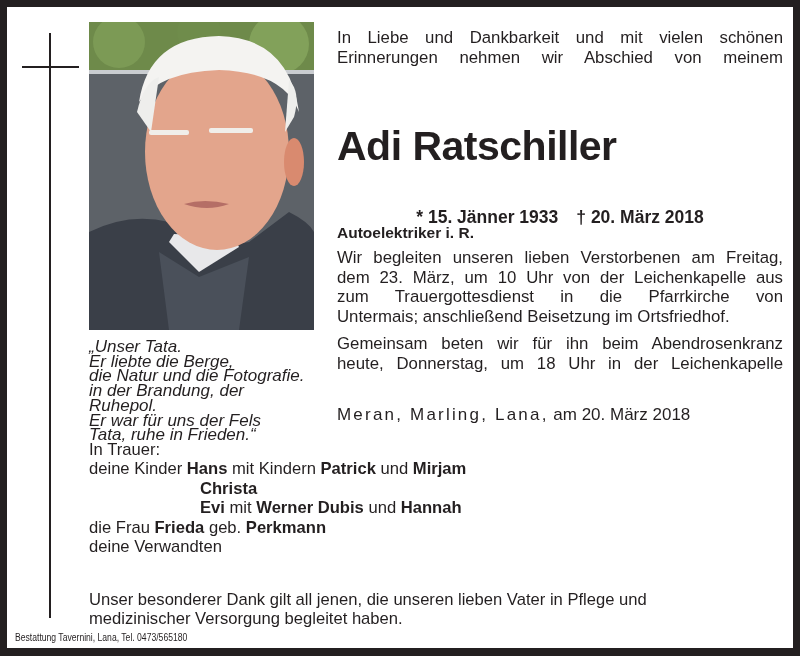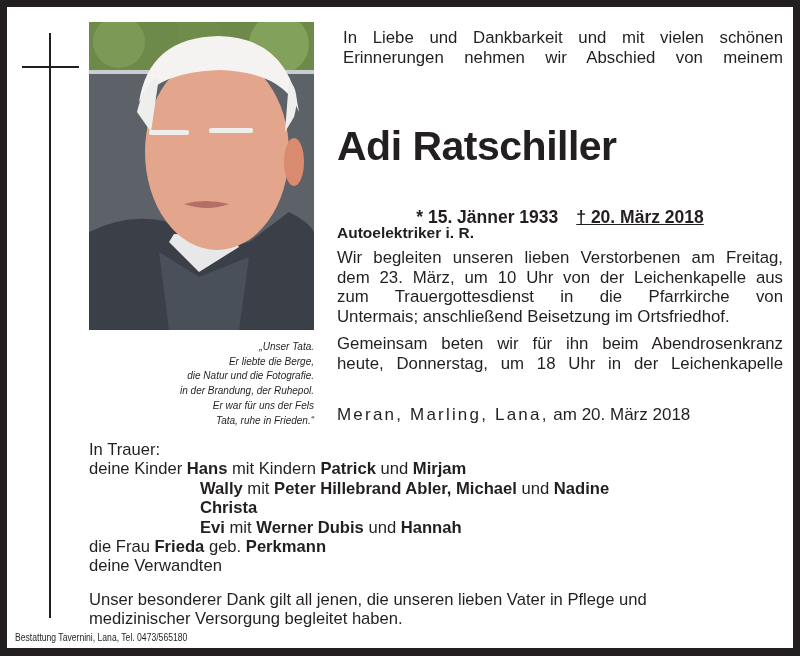--- a/index.html
+++ b/index.html
@@ -2,28 +2,28 @@
 <html><head>
 <meta charset="utf-8">
 <style>
   html, body { margin:0; padding:0; }
   body { width:800px; height:656px; background:#231f20; position:relative; overflow:hidden; font-family:"Liberation Sans", sans-serif; color:#231f20; }
   .paper { position:absolute; left:7px; top:7px; width:786px; height:641px; background:#ffffff; }
   .cross-v { position:absolute; left:49px; top:33px; width:2px; height:585px; background:#231f20; }
   .cross-h { position:absolute; left:22px; top:66px; width:57px; height:2px; background:#231f20; }
   .photo { position:absolute; left:89px; top:22px; width:225px; height:308px; overflow:hidden; background:#5b6066; }
   .photo svg { display:block; }
-  .quote { position:absolute; left:89px; top:340px; width:225px; text-align:right; font-style:italic; font-size:10px; line-height:14.7px; }
+  .quote { position:absolute; left:89px; top:340px; width:225px; text-align:left; font-style:italic; font-size:17px; line-height:14.7px; }
   .intro { position:absolute; left:337px; top:28px; width:446px; font-size:16.8px; line-height:19.7px; text-align:justify; text-align-last:left; }
-  .intro .l { display:block; text-align:justify; text-align-last:justify;margin-left:6px; }
+  .intro .l { display:block; text-align:justify; text-align-last:justify; }
   .intro .l.last { text-align-last:left; }
   .name { position:absolute; left:337px; top:122px; width:446px; font-weight:bold; font-size:41px; line-height:48px; letter-spacing:-0.5px; }
   .job { position:absolute; left:337px; top:180px; width:446px; text-align:left; font-weight:bold; font-size:15.5px;margin-top:44px; }
   .dates { position:absolute; left:337px; top:207px; width:446px; text-align:center; font-weight:bold; font-size:17.5px; }
-  .dates span + span { margin-left:18px;text-decoration:underline; }
+  .dates span + span { margin-left:18px; }
   .p1 { position:absolute; left:337px; top:248px; width:446px; font-size:16.8px; line-height:19.7px; }
   .p2 { position:absolute; left:337px; top:334px; width:446px; font-size:16.8px; line-height:19.7px; }
   .p1 .l, .p2 .l { display:block; text-align:justify; text-align-last:justify; }
   .p1 .l.last, .p2 .l.last { text-align-last:left; }
   .place { position:absolute; left:337px; top:405px; font-size:17px; }
   .place .sp { letter-spacing:2.2px; }
   .mourn { position:absolute; left:89px; top:440px; font-size:16.6px; line-height:19.4px; }
   .mourn .row { white-space:nowrap; }
   .mourn .ind { padding-left:111px; }
   .mourn b { font-weight:bold; }
@@ -93,21 +93,20 @@
 </div>
 
 <div class="place">
   <span class="sp">Meran, Marling, Lana,</span>
   <span>am 20. März 2018</span>
 </div>
 
 <div class="mourn">
   <div class="row">In Trauer:</div>
   <div class="row"><span>deine Kinder </span><b>Hans</b><span> mit Kindern </span><b>Patrick</b><span> und </span><b>Mirjam</b></div>
-  <div class="row ind"><b>Wally</b><span> mit </span><b>Peter Hillebrand Abler, Michael</b><span> und </span><b>Nadine</b></div>
   <div class="row ind"><b>Christa</b></div>
   <div class="row ind"><b>Evi</b><span> mit </span><b>Werner Dubis</b><span> und </span><b>Hannah</b></div>
   <div class="row"><span>die Frau </span><b>Frieda</b><span> geb. </span><b>Perkmann</b></div>
   <div class="row"><span>deine Verwandten</span></div>
 </div>
 
 <div class="thanks">
   <div>Unser besonderer Dank gilt all jenen, die unseren lieben Vater in Pflege und</div>
   <div>medizinischer Versorgung begleitet haben.</div>
 </div>

